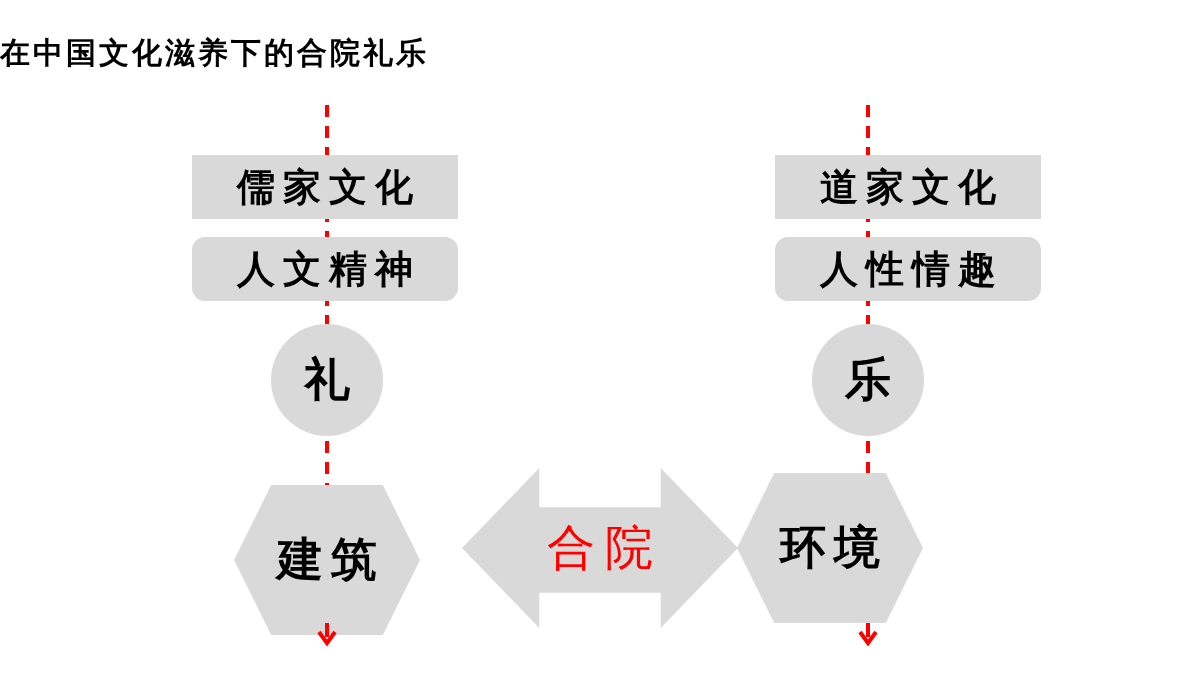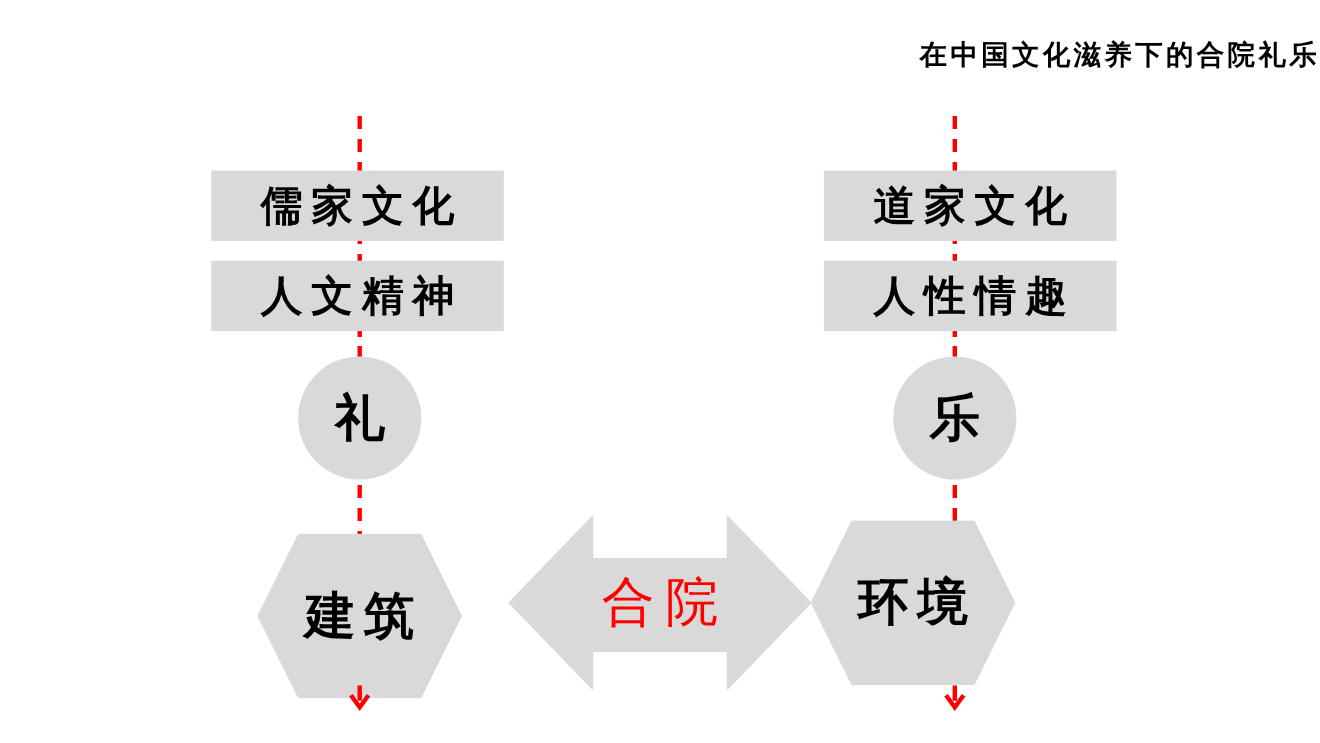--- a/index.html
+++ b/index.html
@@ -10,22 +10,22 @@
     background: #ffffff;
     overflow: hidden;
     font-family: "Liberation Serif", serif;
     color: var(--text-black, #000);
   }
   .title {
     position: absolute;
     top: 33px;
     left: 0;
     width: 100%;
-    text-align: right;
-    font-size: 25px;
+    text-align: left;
+    font-size: 30px;
     font-weight: bold;
     letter-spacing: 3px;
   }
   
   .flow-line {
     position: absolute;
     top: 105px;
     width: 4px;
     height: 522px;
     z-index: 0;
@@ -47,23 +47,23 @@
     display: flex;
     align-items: center;
     justify-content: center;
     font-size: 38px;
     font-weight: bold;
     letter-spacing: 8px;
     text-indent: 8px;
     z-index: 1;
   }
   .gbox.col-left  { left: 192px; }
-  .gbox.col-right { left: 749px; }
+  .gbox.col-right { left: 775px; }
   .gbox.row1 { top: 155px; }
-  .gbox.row2 { top: 237px; }
+  .gbox.row2 { top: 237px; border-radius: 13px; }
 
   
   .circle {
     position: absolute;
     top: 324px;
     width: 112px;
     height: 112px;
     border-radius: 50%;
     background: var(--shape-fill, #d9d9d9);
     display: flex;

